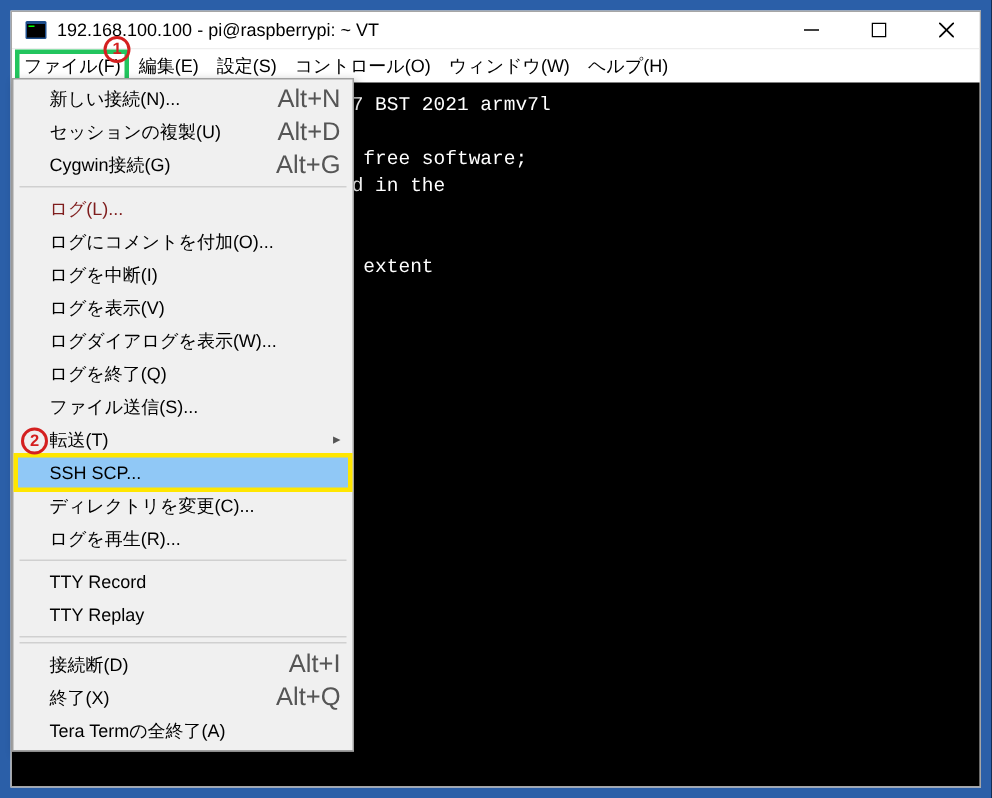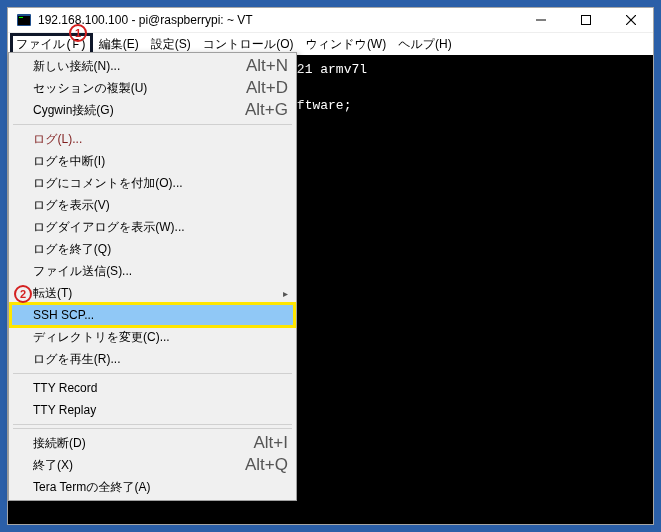--- a/index.html
+++ b/index.html
@@ -47,42 +47,41 @@
     background: #fff;
     padding: 0 2px;
     font-size: 12px;
   }
   .menubar .menu-item {
     padding: 2px 6px;
     cursor: default;
     position: relative;
   }
   .menubar .menu-item.selected {
-    border: 3px solid #0f172a;
+    border: 3px solid #22c55e;
     padding: 0 3px;
     background: #fff;
-    font-family: Liberation Mono, monospace;
   }
   .terminal {
     flex: 1;
     background: #000;
     color: #fff;
     font-family: "Courier New", monospace;
     font-size: 13px;
     line-height: 18px;
     padding: 6px 8px;
     white-space: pre;
     overflow: hidden;
     position: relative;
   }
   .dropdown {
     position: absolute;
     top: 52px;
     left: 8px;
-    width: 289px;
+    width: 228px;
     background: #f0f0f0;
     border: 1px solid #a0a0a0;
     box-shadow: 2px 2px 6px rgba(0,0,0,0.3);
     padding: 2px;
     z-index: 10;
   }
   .dd-item {
     display: flex;
     align-items: center;
     height: 22px;
@@ -192,24 +191,24 @@
   </div>
   <div class="dd-item">
     <span class="label">Cygwin接続(G)</span>
     <span class="shortcut">Alt+G</span>
   </div>
   <div class="dd-sep"></div>
   <div class="dd-item disabled">
     <span class="label">ログ(L)...</span>
   </div>
   <div class="dd-item">
+    <span class="label">ログにコメントを付加(O)...</span>
+  </div>
+  <div class="dd-item">
     <span class="label">ログを中断(I)</span>
-  </div>
-  <div class="dd-item">
-    <span class="label">ログにコメントを付加(O)...</span>
   </div>
   <div class="dd-item">
     <span class="label">ログを表示(V)</span>
   </div>
   <div class="dd-item">
     <span class="label">ログダイアログを表示(W)...</span>
   </div>
   <div class="dd-item">
     <span class="label">ログを終了(Q)</span>
   </div>

